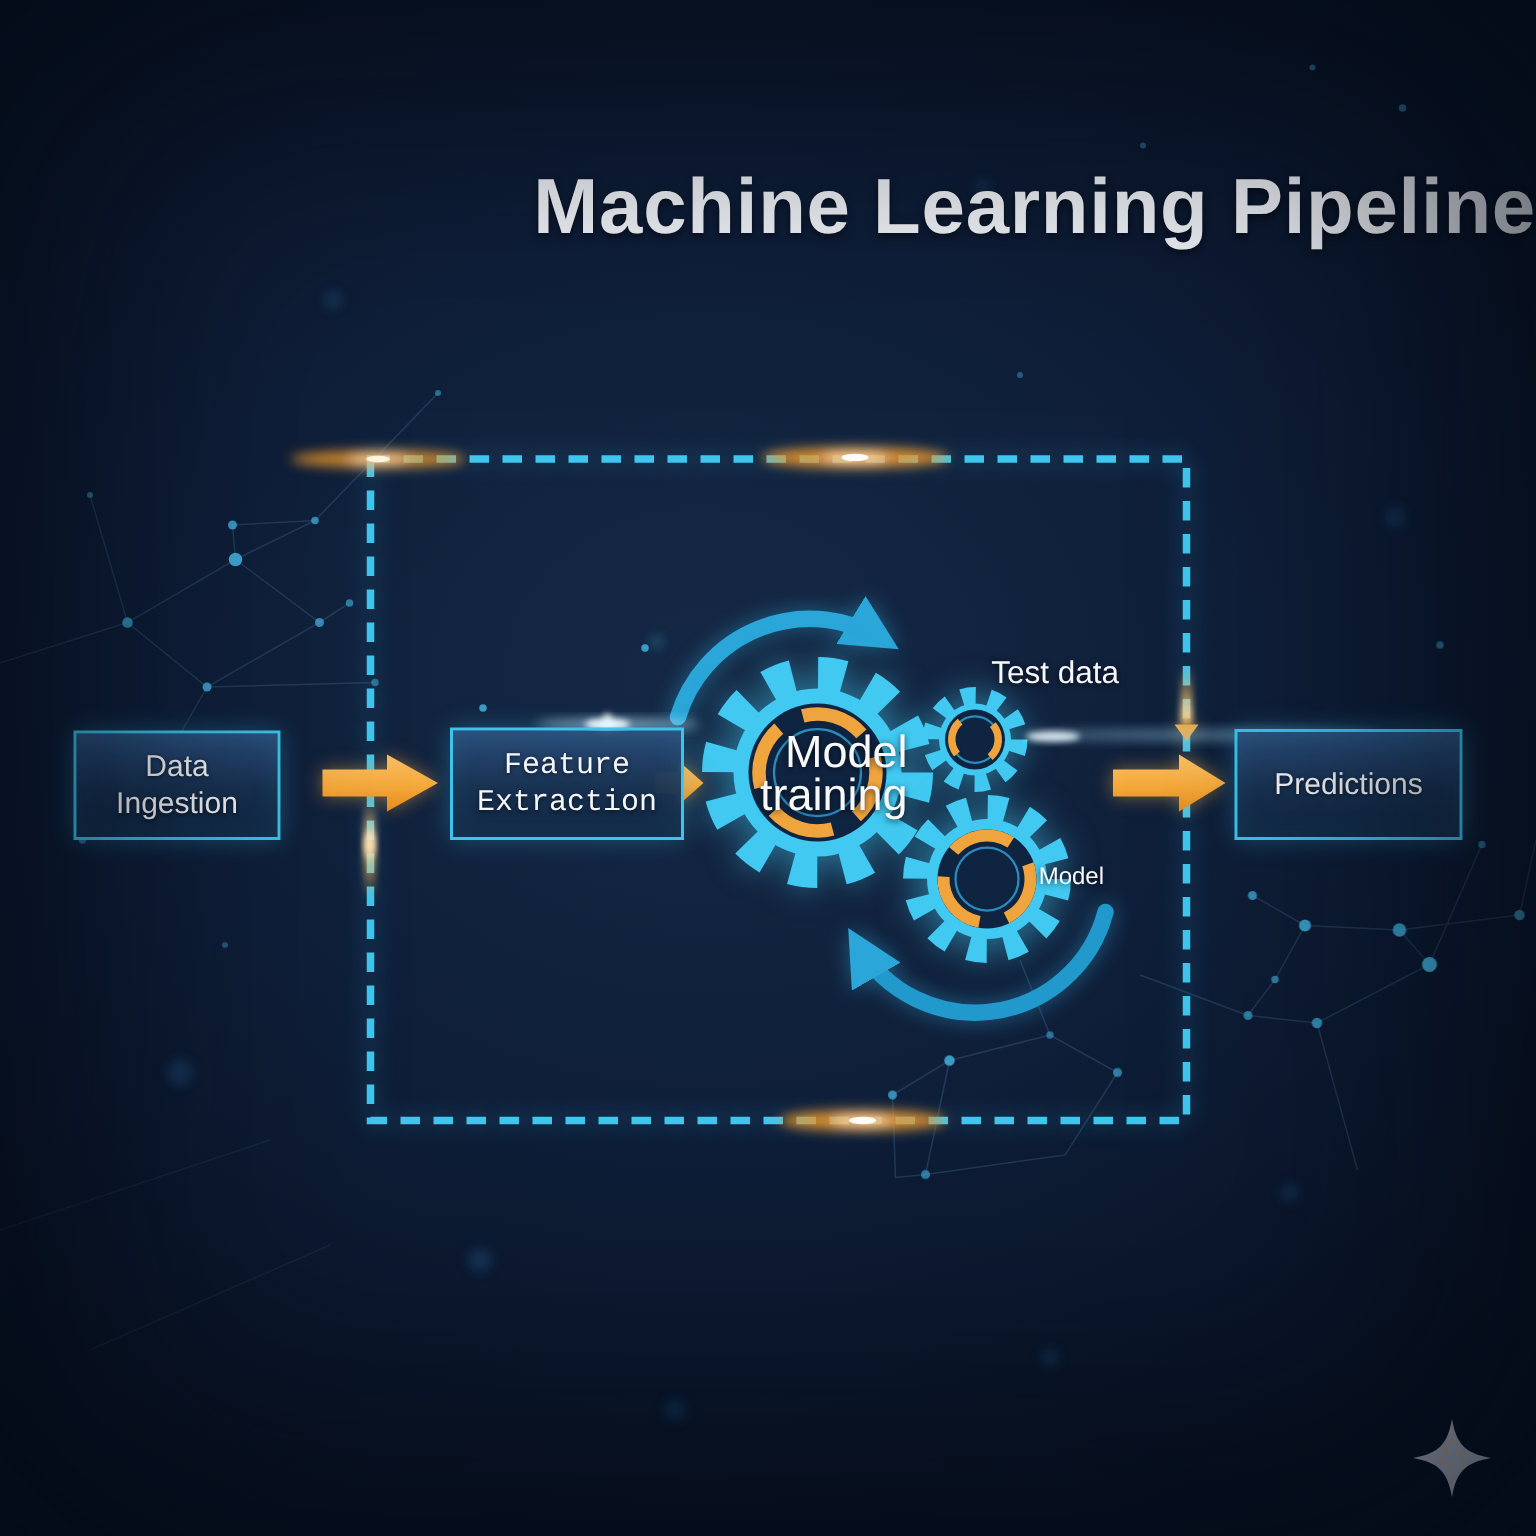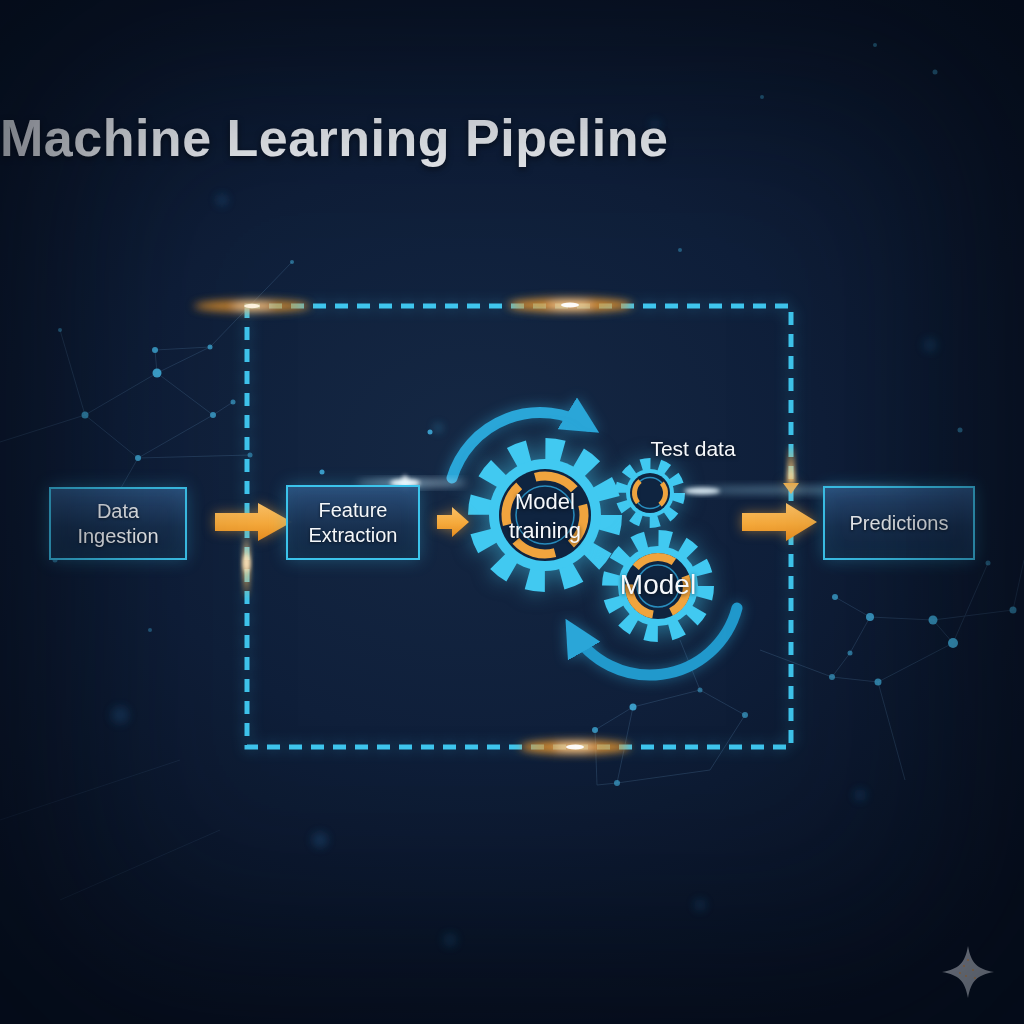--- a/index.html
+++ b/index.html
@@ -11,42 +11,42 @@
   }
   .canvas::after{
     content:"";position:absolute;inset:0;pointer-events:none;
     box-shadow:inset 0 0 190px 70px rgba(3,8,18,.6);
   }
   svg.layer{position:absolute;left:0;top:0;}
   .glow-cyan{filter:drop-shadow(0 0 10px rgba(65,201,241,.5));}
   .glow-cyan-soft{filter:drop-shadow(0 0 7px rgba(52,178,226,.45));}
   .glow-orange{filter:drop-shadow(0 0 6px rgba(245,169,59,.5));}
   .title{
-    position:absolute;top:108px;left:0;right:0;margin:0;text-align:left;
+    position:absolute;top:108px;left:0;right:0;margin:0;text-align:right;
     font-size:52px;line-height:60px;font-weight:700;color:#f2f5f9;
     letter-spacing:.5px;text-shadow:0 2px 6px rgba(0,0,0,.55);
   }
   .node{
     position:absolute;box-sizing:border-box;display:flex;align-items:center;justify-content:center;
     border:2px solid #3cc4ec;color:#f4f7fa;text-align:center;font-size:20px;line-height:1.25;
     background:linear-gradient(180deg, rgba(44,79,124,.96) 0%, rgba(25,50,82,.96) 55%, rgba(18,40,68,.96) 100%);
     box-shadow:0 0 16px rgba(62,196,240,.30), inset 0 0 20px rgba(62,196,240,.10);
     text-shadow:0 1px 3px rgba(0,0,0,.6);
     padding:0 8px;
   }
   .node-data-ingestion{left:49px;top:487px;width:138px;height:73px;}
-  .node-feature-extraction{left:286px;top:485px;width:134px;height:75px;}
+  .node-feature-extraction{left:300px;top:485px;width:156px;height:75px;font-family:Liberation Mono, monospace;}
   .node-predictions{left:823px;top:486px;width:152px;height:74px;}
   .float-label{
-    position:absolute;color:#f6f8fb;text-align:center;
+    position:absolute;color:#f6f8fb;text-align:right;
     text-shadow:0 1px 4px rgba(0,0,0,.7);
   }
   .label-test-data{left:640px;top:436px;width:106px;font-size:21px;line-height:25px;}
-  .label-training{left:485px;top:487px;width:120px;font-size:22px;line-height:29px;}
-  .label-model{left:608px;top:571px;width:100px;font-size:28px;line-height:28px;}
+  .label-training{left:485px;top:487px;width:120px;font-size:30px;line-height:29px;}
+  .label-model{left:636px;top:571px;width:100px;font-size:16px;line-height:28px;}
 </style>
 </head>
 <body>
 
 <div class="canvas">
 
   <svg class="layer" width="1024" height="1024" viewBox="0 0 1024 1024">
     <defs>
       <linearGradient id="og" x1="0" y1="0" x2="0" y2="1">
         <stop offset="0" stop-color="#f9c066"></stop>

